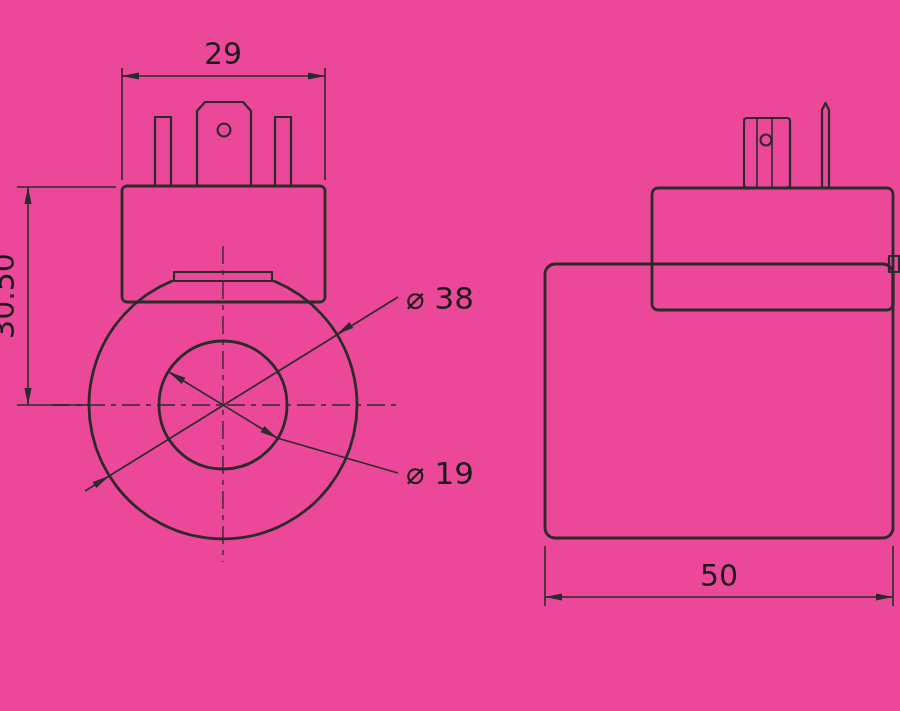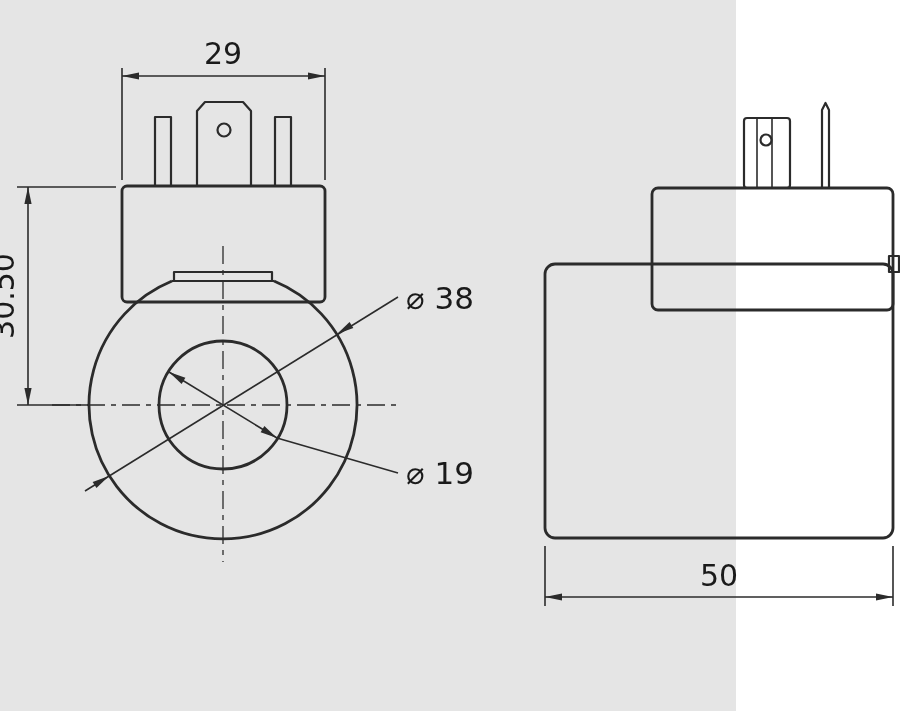--- a/index.html
+++ b/index.html
@@ -6,23 +6,23 @@
     margin: 0;
     padding: 0;
     background: #ffffff;
     width: 900px;
     height: 711px;
     overflow: hidden;
     font-family: "Liberation Sans", sans-serif;
   }
   #stage {
     position: relative;
-    width: 736px;
+    width: 900px;
     height: 711px;
-    background: #e5e5e5;
+    background: #ec4899;
   }
   svg { display: block; }
   .outline  { fill: none; stroke: #2b2b2b; stroke-width: 2.8; stroke-linejoin: round; }
   .outline2 { fill: none; stroke: #2b2b2b; stroke-width: 2.2; stroke-linejoin: round; }
   .thin     { fill: none; stroke: #2b2b2b; stroke-width: 1.6; }
   .center   { fill: none; stroke: #2b2b2b; stroke-width: 1.3; stroke-dasharray: 18 6 5 6; }
   .arrowfill{ fill: #2b2b2b; stroke: none; }
   .dimtext  {
     fill: #1a1a1a;
     font-family: "DejaVu Sans", "Liberation Sans", sans-serif;

